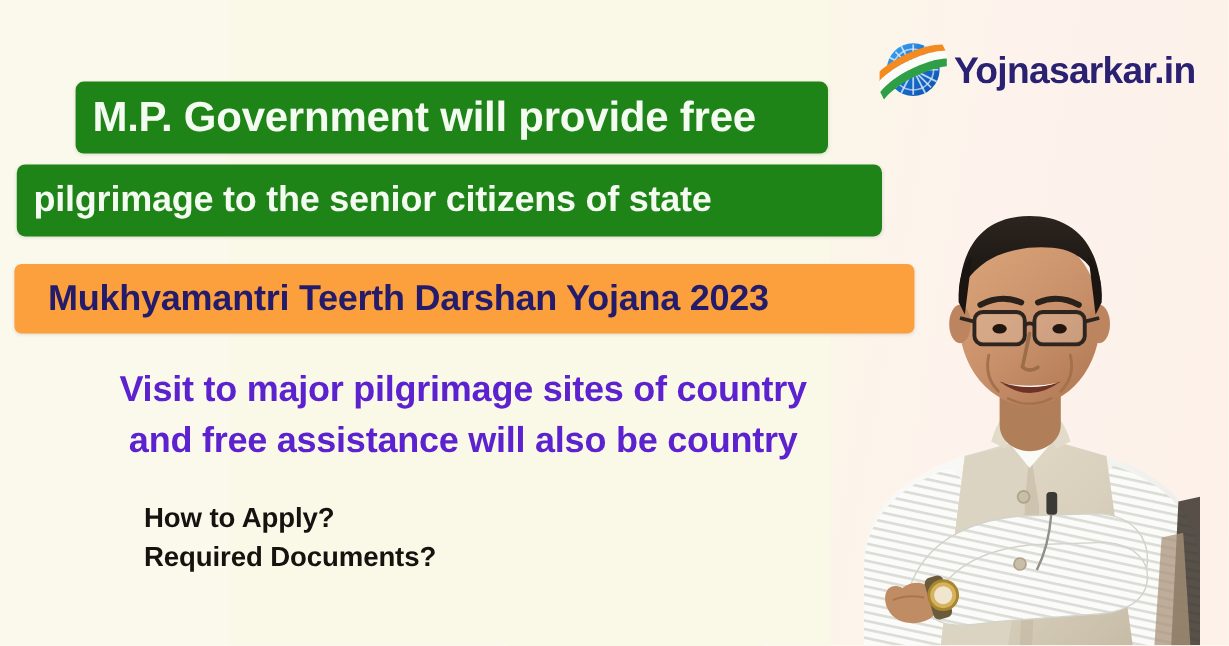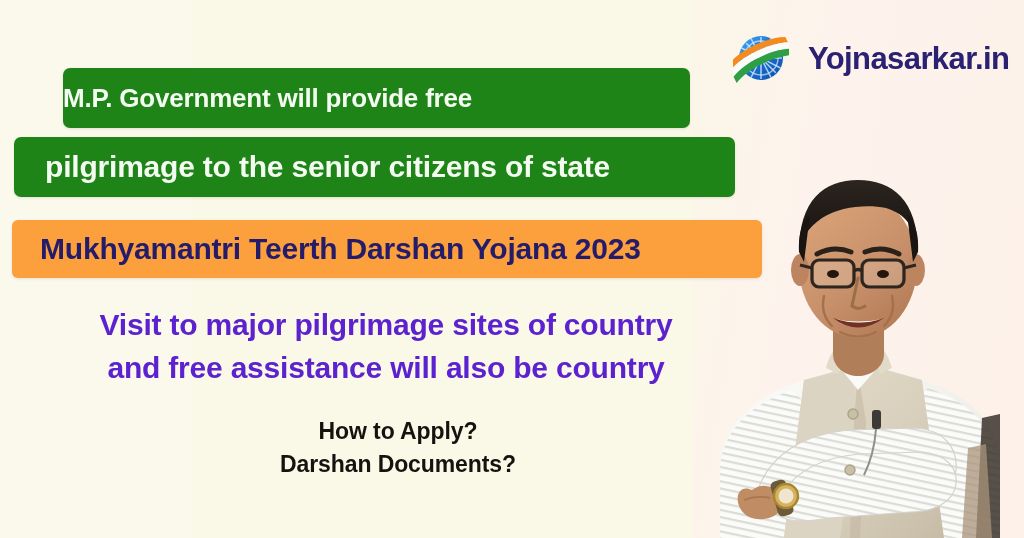--- a/index.html
+++ b/index.html
@@ -31,21 +31,21 @@
   }
   .bg-right {
     position:absolute; left:692px; top:0;
     width:332px; height:538px;
     background:linear-gradient(100deg,#FBF6E8 0%,#FDF3EC 35%,#FDF1E9 100%);
   }
 
   
   .logo {
     position:absolute; left:733px; top:30px;
-    display:flex; align-items:center; gap:19px;
+    display:flex; align-items:center; gap:6px;
     z-index:30;
   }
   .logo-mark {
     position:relative;
     width:56px; height:56px;
     flex:0 0 56px;
   }
   .logo-mark svg { display:block; width:56px; height:56px; }
   .logo-text {
     font-size:31px;
@@ -66,27 +66,28 @@
   .band-green {
     background:#1E8418;
     color:#F4FBF1;
     border-radius:7px;
     font-weight:bold;
     box-shadow:0 1px 3px rgba(0,0,0,0.10);
   }
   .band1 {
     left:63px; top:68px;
     width:627px; height:60px;
-    font-size:26px;
+    padding-left:14px;
+    font-size:35px;
     letter-spacing:-0.2px;
   }
   .band2 {
     left:14px; top:137px;
     width:721px; height:60px;
-    padding-left:31px;
+    padding-left:14px;
     font-size:30px;
     letter-spacing:-0.2px;
   }
 
   
   .band-orange {
     left:12px; top:220px;
     width:750px; height:58px;
     padding-left:28px;
     background:#FBA03C;
@@ -111,21 +112,20 @@
     letter-spacing:-0.2px;
     z-index:20;
   }
   .purple-block .pl { display:block; white-space:nowrap;padding-left:12px; }
 
   
   .q-block {
     position:absolute;
     left:120px; top:415px;
     width:556px;
-    text-align:center;
     color:#151310;
     font-size:23px;
     font-weight:bold;
     line-height:1.42;
     letter-spacing:-0.1px;
     z-index:20;
   }
   .q-block .ql { display:block; white-space:nowrap; }
 
   
@@ -297,16 +297,16 @@
     <span>Mukhyamantri Teerth Darshan Yojana 2023</span>
   </div>
 
   <div class="purple-block">
     <span class="pl">Visit to major pilgrimage sites of country</span>
     <span class="pl">and free assistance will also be country</span>
   </div>
 
   <div class="q-block">
     <span class="ql">How to Apply?</span>
-    <span class="ql">Darshan Documents?</span>
+    <span class="ql">Required Documents?</span>
   </div>
 
 </div>
 
 </body></html>

